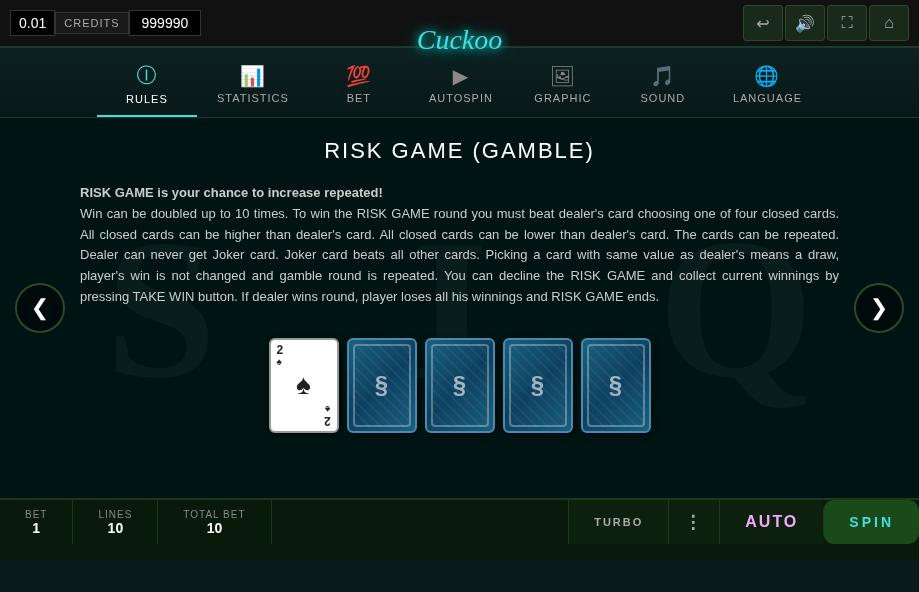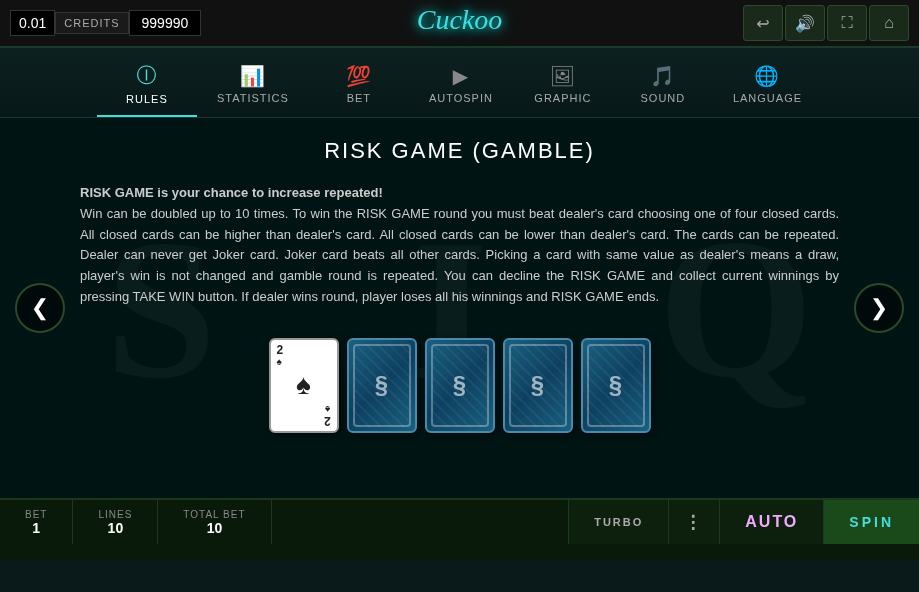--- a/index.html
+++ b/index.html
@@ -61,21 +61,21 @@
 
     #game-title {
       position: absolute;
       left: 50%;
       transform: translateX(-50%);
       color: #4dd;
       font-size: 28px;
       font-family: Georgia, serif;
       font-style: italic;
       text-shadow: 0 0 10px #0ff, 0 0 20px #088;
-      top: 4px;
+      top: 24px;
     }
 
     #top-controls {
       display: flex;
       gap: 2px;
     }
 
     .ctrl-btn {
       background: #1a2a1a;
       border: 1px solid #2a4a2a;
@@ -376,20 +376,21 @@
       color: #aaa;
       font-size: 18px;
     }
 
     #spin-btn {
       background: #1a4a1a;
       color: #4dd;
       font-size: 14px;
       letter-spacing: 3px;
       min-width: 80px;
+      border-radius: 11px;
     }
   </style>
 </head>
 <body>
 
 <div id="top-bar">
   <div id="credits-section">
     <div id="bet-value">0.01</div>
     <div id="credits-label">CREDITS</div>
     <div id="credits-value">999990</div>

